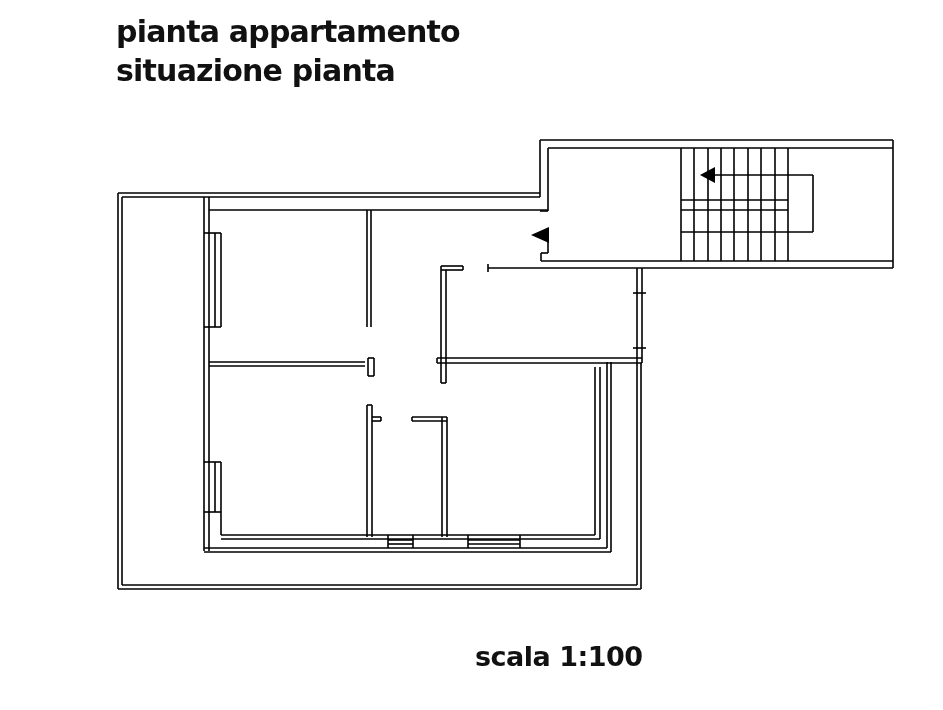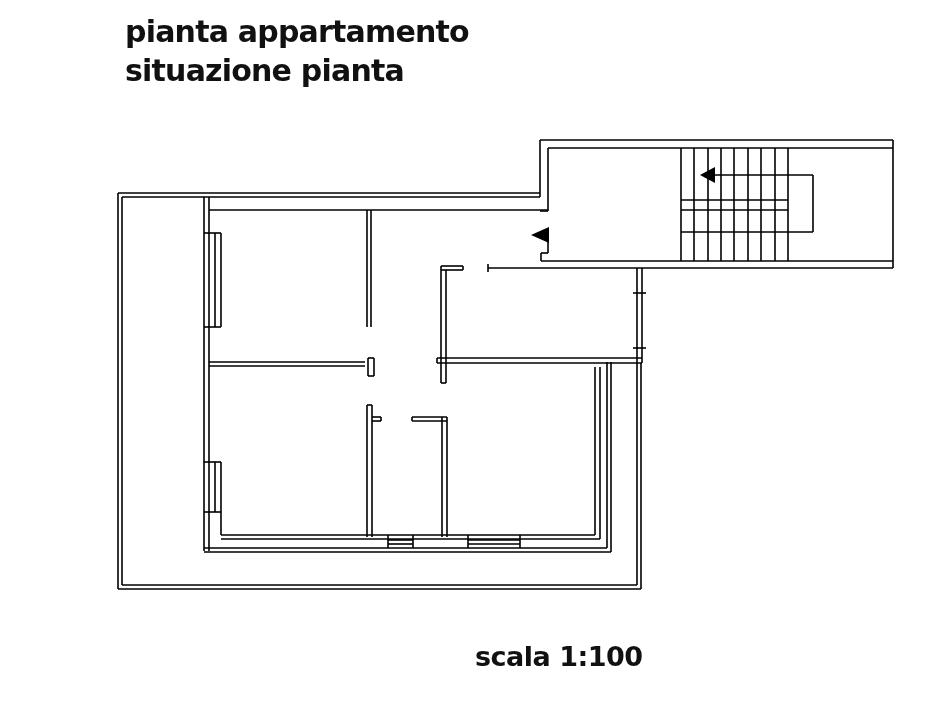--- a/index.html
+++ b/index.html
@@ -5,21 +5,21 @@
   html,body{margin:0;padding:0;background:#ffffff;}
   .sheet{
     position:relative;
     width:943px;height:710px;
     background:#ffffff;
     overflow:hidden;
     font-family:"DejaVu Sans","Liberation Sans",sans-serif;
   }
   .plan-svg{position:absolute;left:0;top:0;width:943px;height:710px;}
   .title-block{
-    position:absolute;left:125px;top:12px;
+    position:absolute;left:116px;top:12px;
     font-size:30px;font-weight:700;color:#111111;
     line-height:39px;letter-spacing:-0.8px;
     white-space:nowrap;
   }
   .scale-label{
     position:absolute;left:475px;top:641px;
     font-size:27px;font-weight:700;color:#111111;
     letter-spacing:-0.5px;white-space:nowrap;text-align:right;
   }
 </style>

